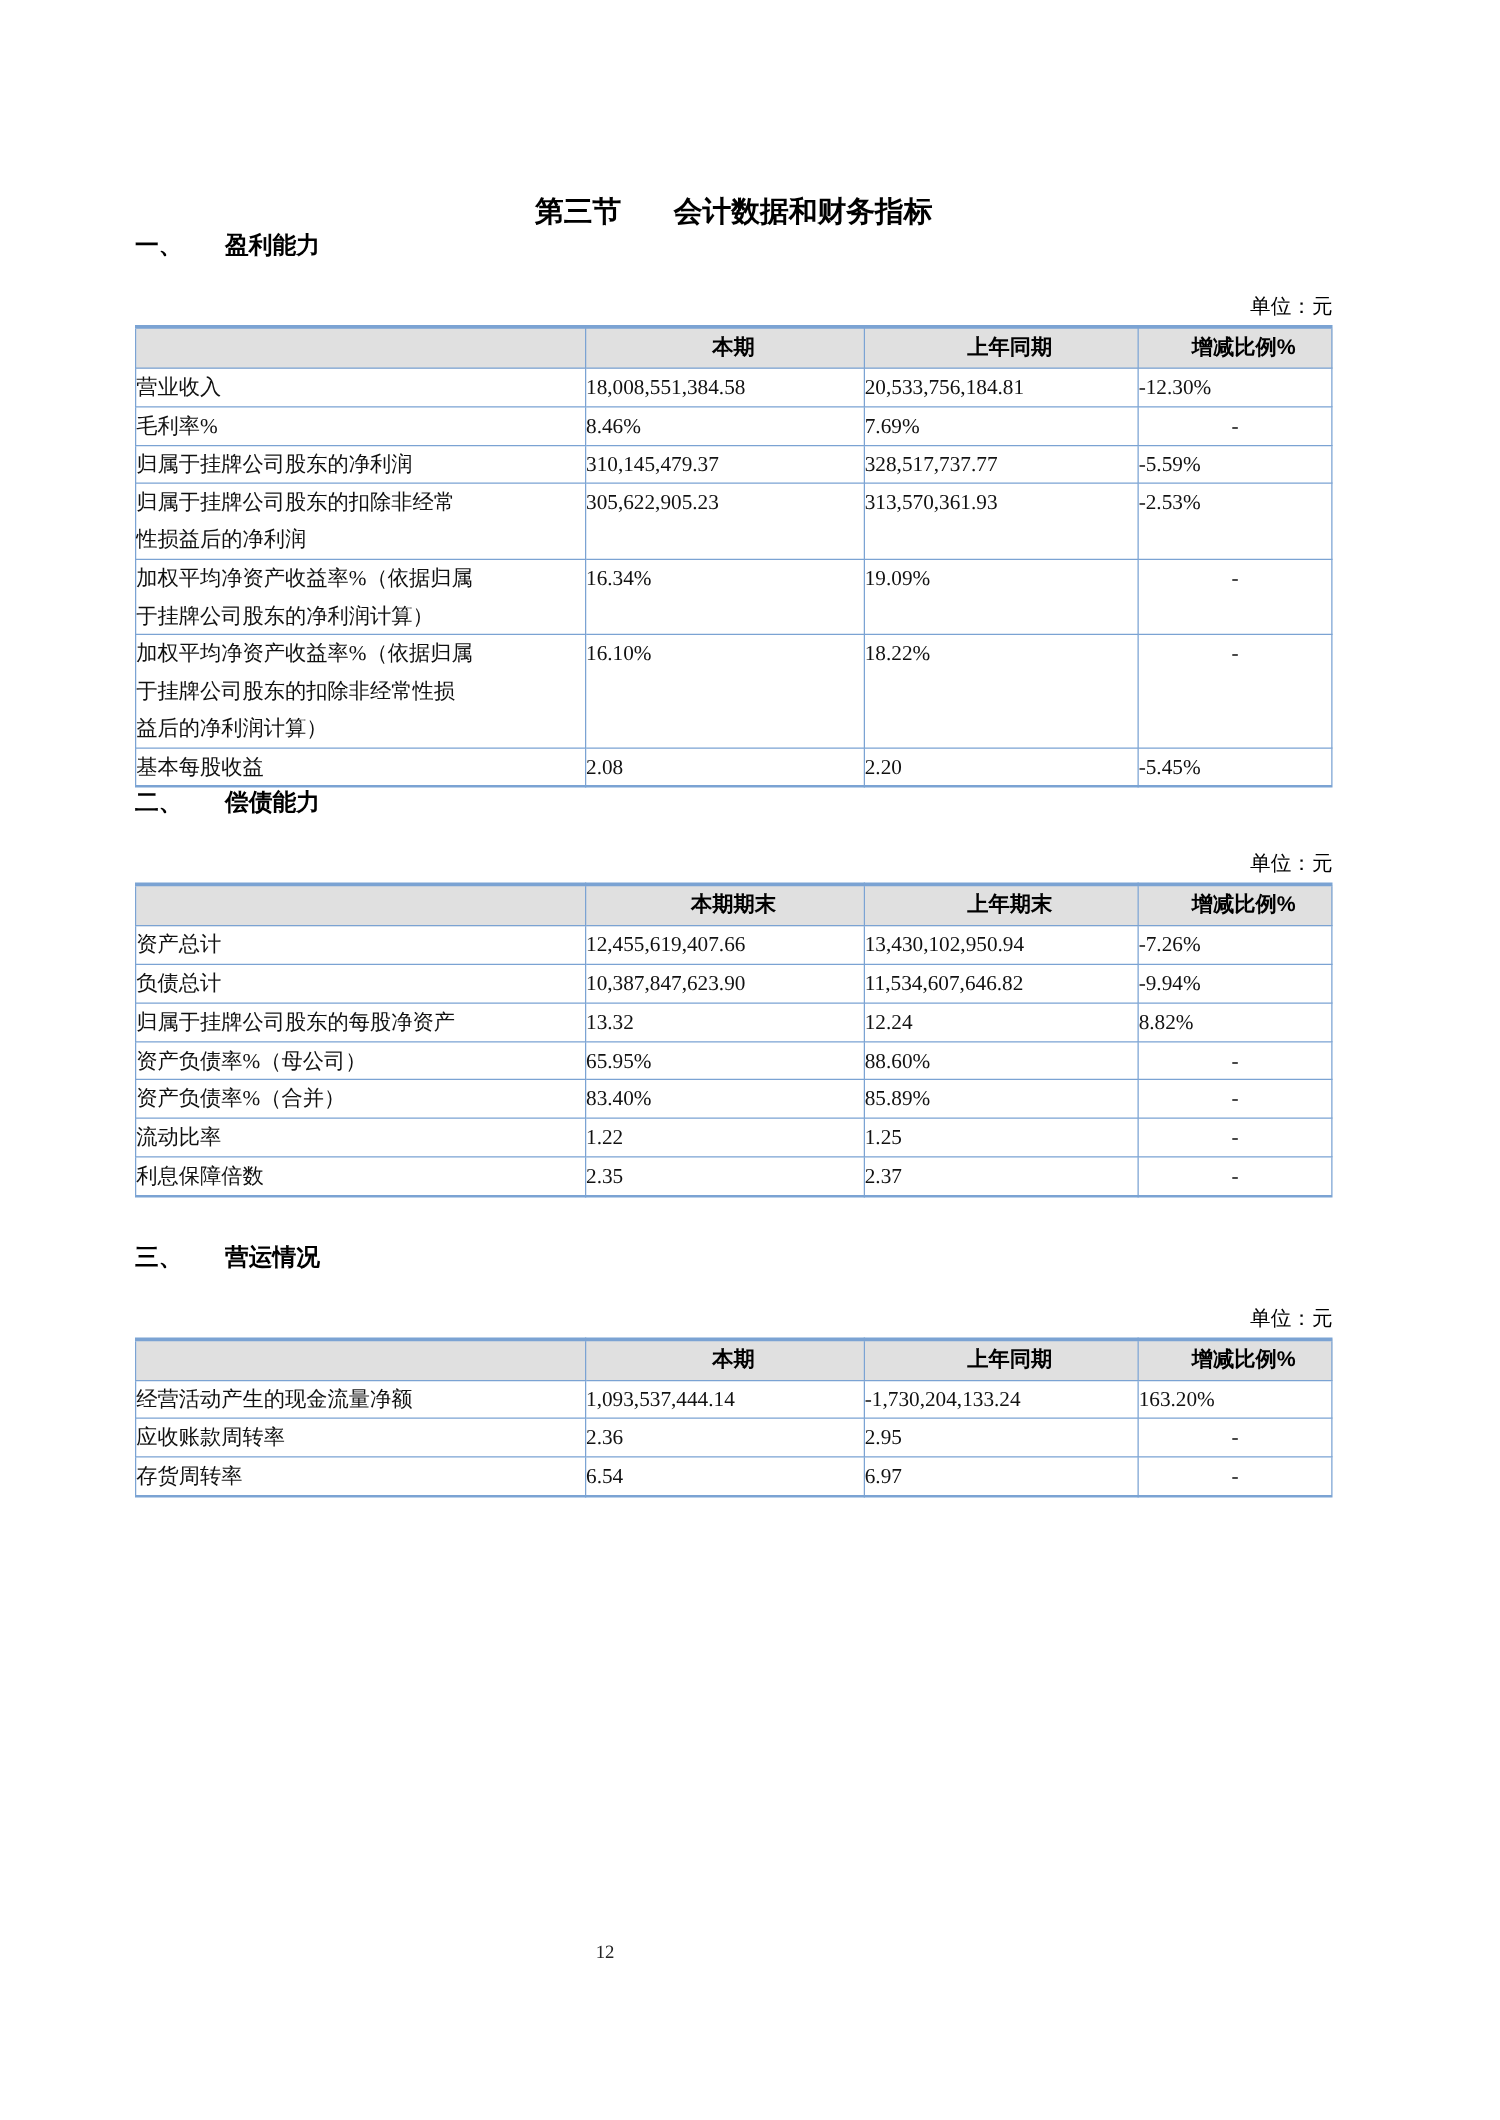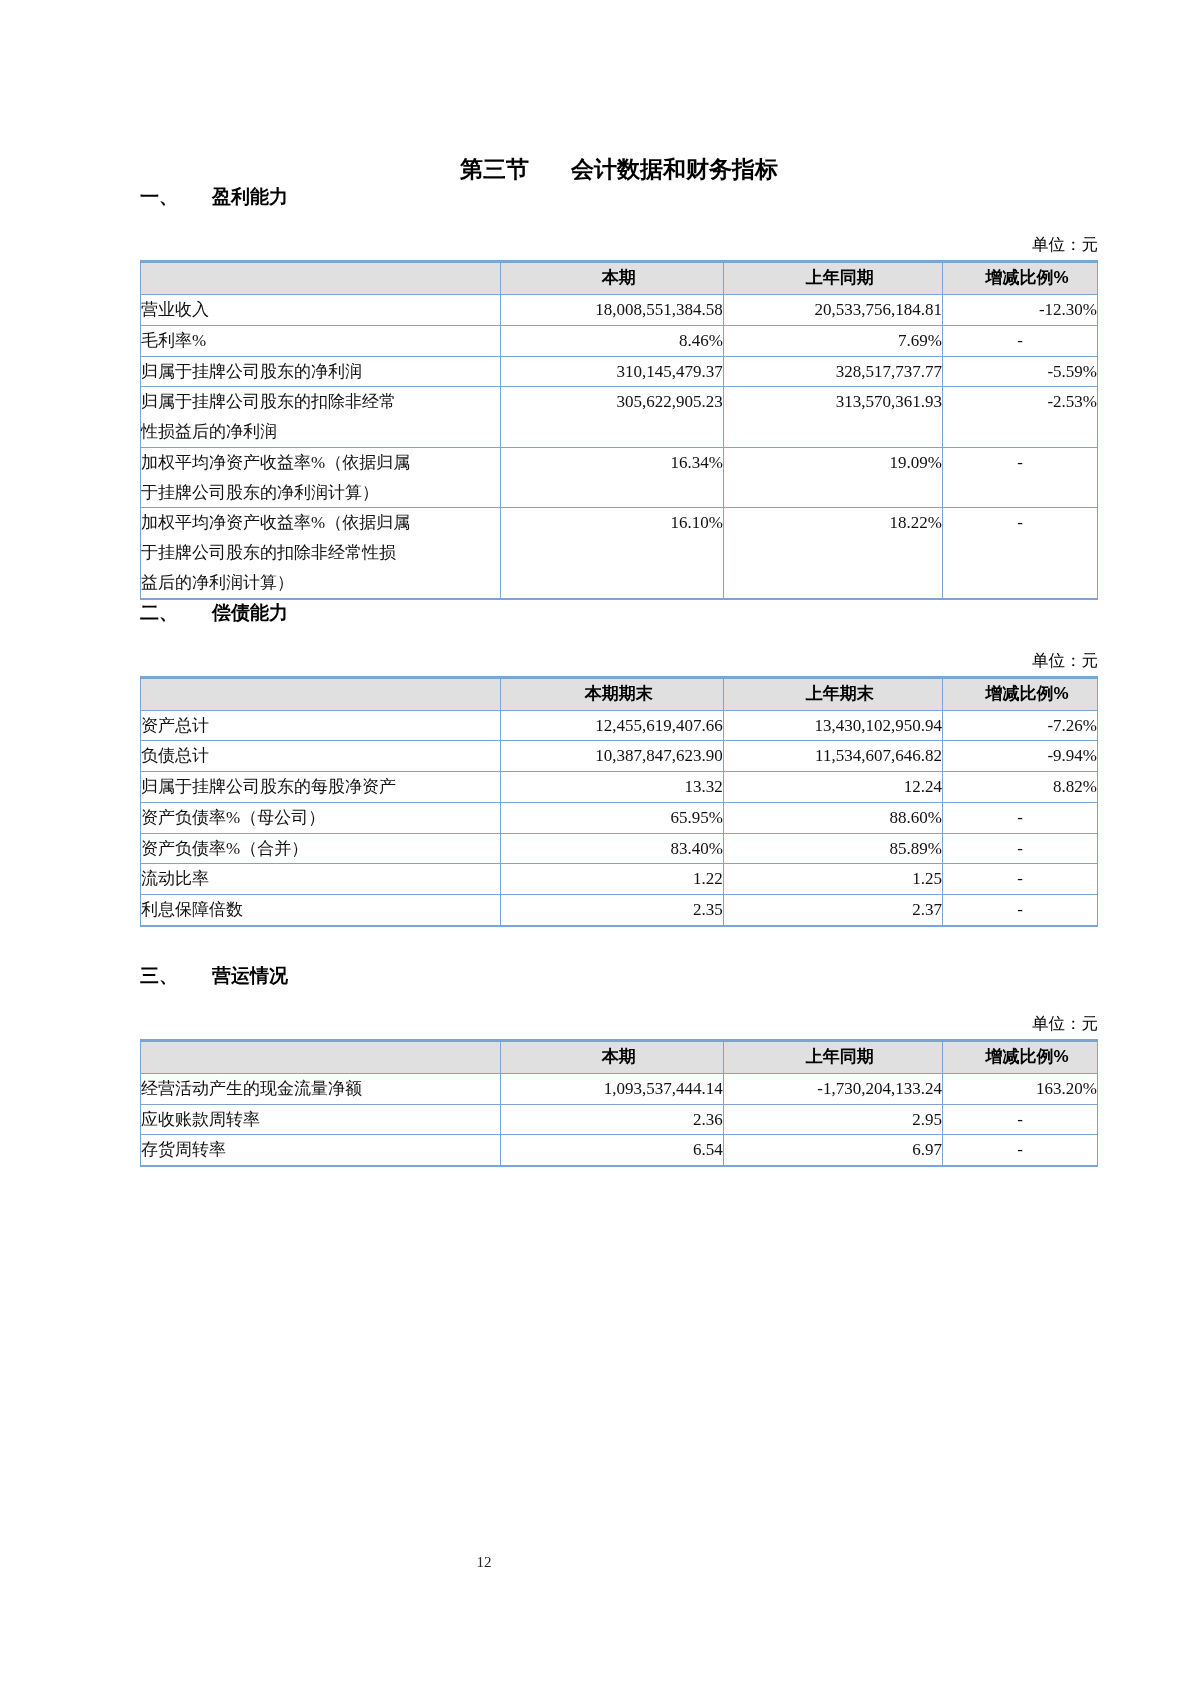--- a/index.html
+++ b/index.html
@@ -9,21 +9,21 @@
   }
   body {
     width: 1200px;
     height: 1696px;
     position: relative;
     font-family: "Liberation Serif", serif;
     color: #141414;
   }
   .content {
     position: absolute;
-    left: 140px;
+    left: 108px;
     top: 0;
     width: 958px;
   }
   .doc-title {
     margin: 154px 0 0 0;
     text-align: center;
     font-family: "Liberation Sans", sans-serif;
     font-weight: bold;
     font-size: 23px;
     line-height: 30px;
@@ -76,21 +76,21 @@
     line-height: 29.75px;
     color: #111;
   }
   td.lbl {
     text-align: left;
     padding-left: 11px;
     padding-right: 6px;
     white-space: pre-line;
   }
   td.num {
-    text-align: right;
+    text-align: left;
     padding-right: 9px;
   }
   td.ctr {
     text-align: center;
   }
   .col-label  { width: 37.6%; }
   .col-cur    { width: 23.3%; }
   .col-prior  { width: 22.9%; }
   .col-change { width: 16.2%; }
   .footer {
@@ -161,20 +161,26 @@
       <td class="ctr">-</td>
     </tr>
     <tr>
       <td class="lbl">加权平均净资产收益率%（依据归属
 于挂牌公司股东的扣除非经常性损
 益后的净利润计算）</td>
       <td class="num">16.10%</td>
       <td class="num">18.22%</td>
       <td class="ctr">-</td>
     </tr>
+    <tr>
+      <td class="lbl">基本每股收益</td>
+      <td class="num">2.08</td>
+      <td class="num">2.20</td>
+      <td class="num">-5.45%</td>
+    </tr>
   </tbody>
     </table>
 
   <div class="sec-heading mt2"><span class="num">二、</span><span>偿债能力</span></div>
 
   <div class="unit">单位：元</div>
 
   <table class="fin">
     <colgroup>
       <col class="col-label">

